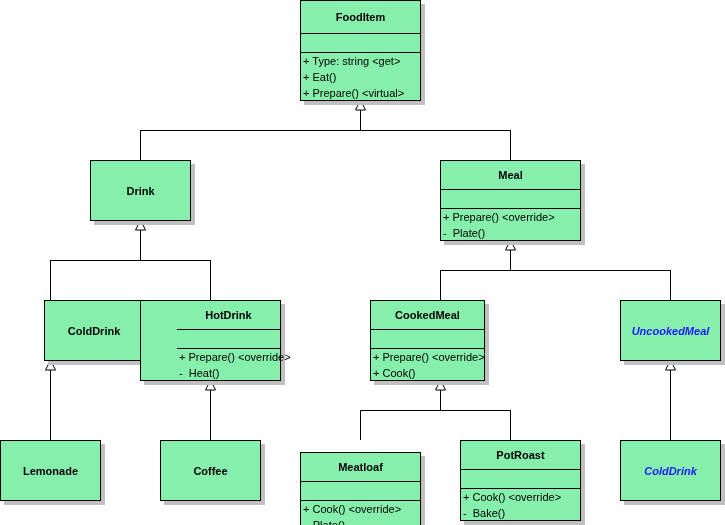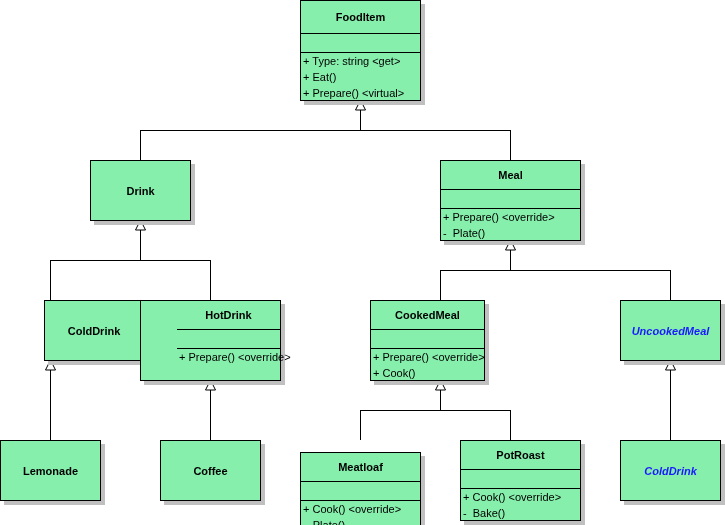--- a/index.html
+++ b/index.html
@@ -77,20 +77,21 @@
 
 <div class="cls simple" style="left:0px;top:300px;width:100px;height:61px;margin-left:44px;">
   <div class="name">ColdDrink</div>
 </div>
 
 <div class="cls" style="left:140px;top:300px;width:141px;height:81px;padding-left:36px;">
   <div class="name" style="height:28px;">HotDrink</div>
   <div class="attrs"></div>
   <div class="ops">
     <div class="op">+ Prepare() &lt;override&gt;</div>
+    <div class="op">-  Heat()</div>
   </div>
 </div>
 
 <div class="cls" style="left:370px;top:300px;width:115px;height:81px;">
   <div class="name" style="height:28px;">CookedMeal</div>
   <div class="attrs"></div>
   <div class="ops">
     <div class="op">+ Prepare() &lt;override&gt;</div>
     <div class="op">+ Cook()</div>
   </div>

